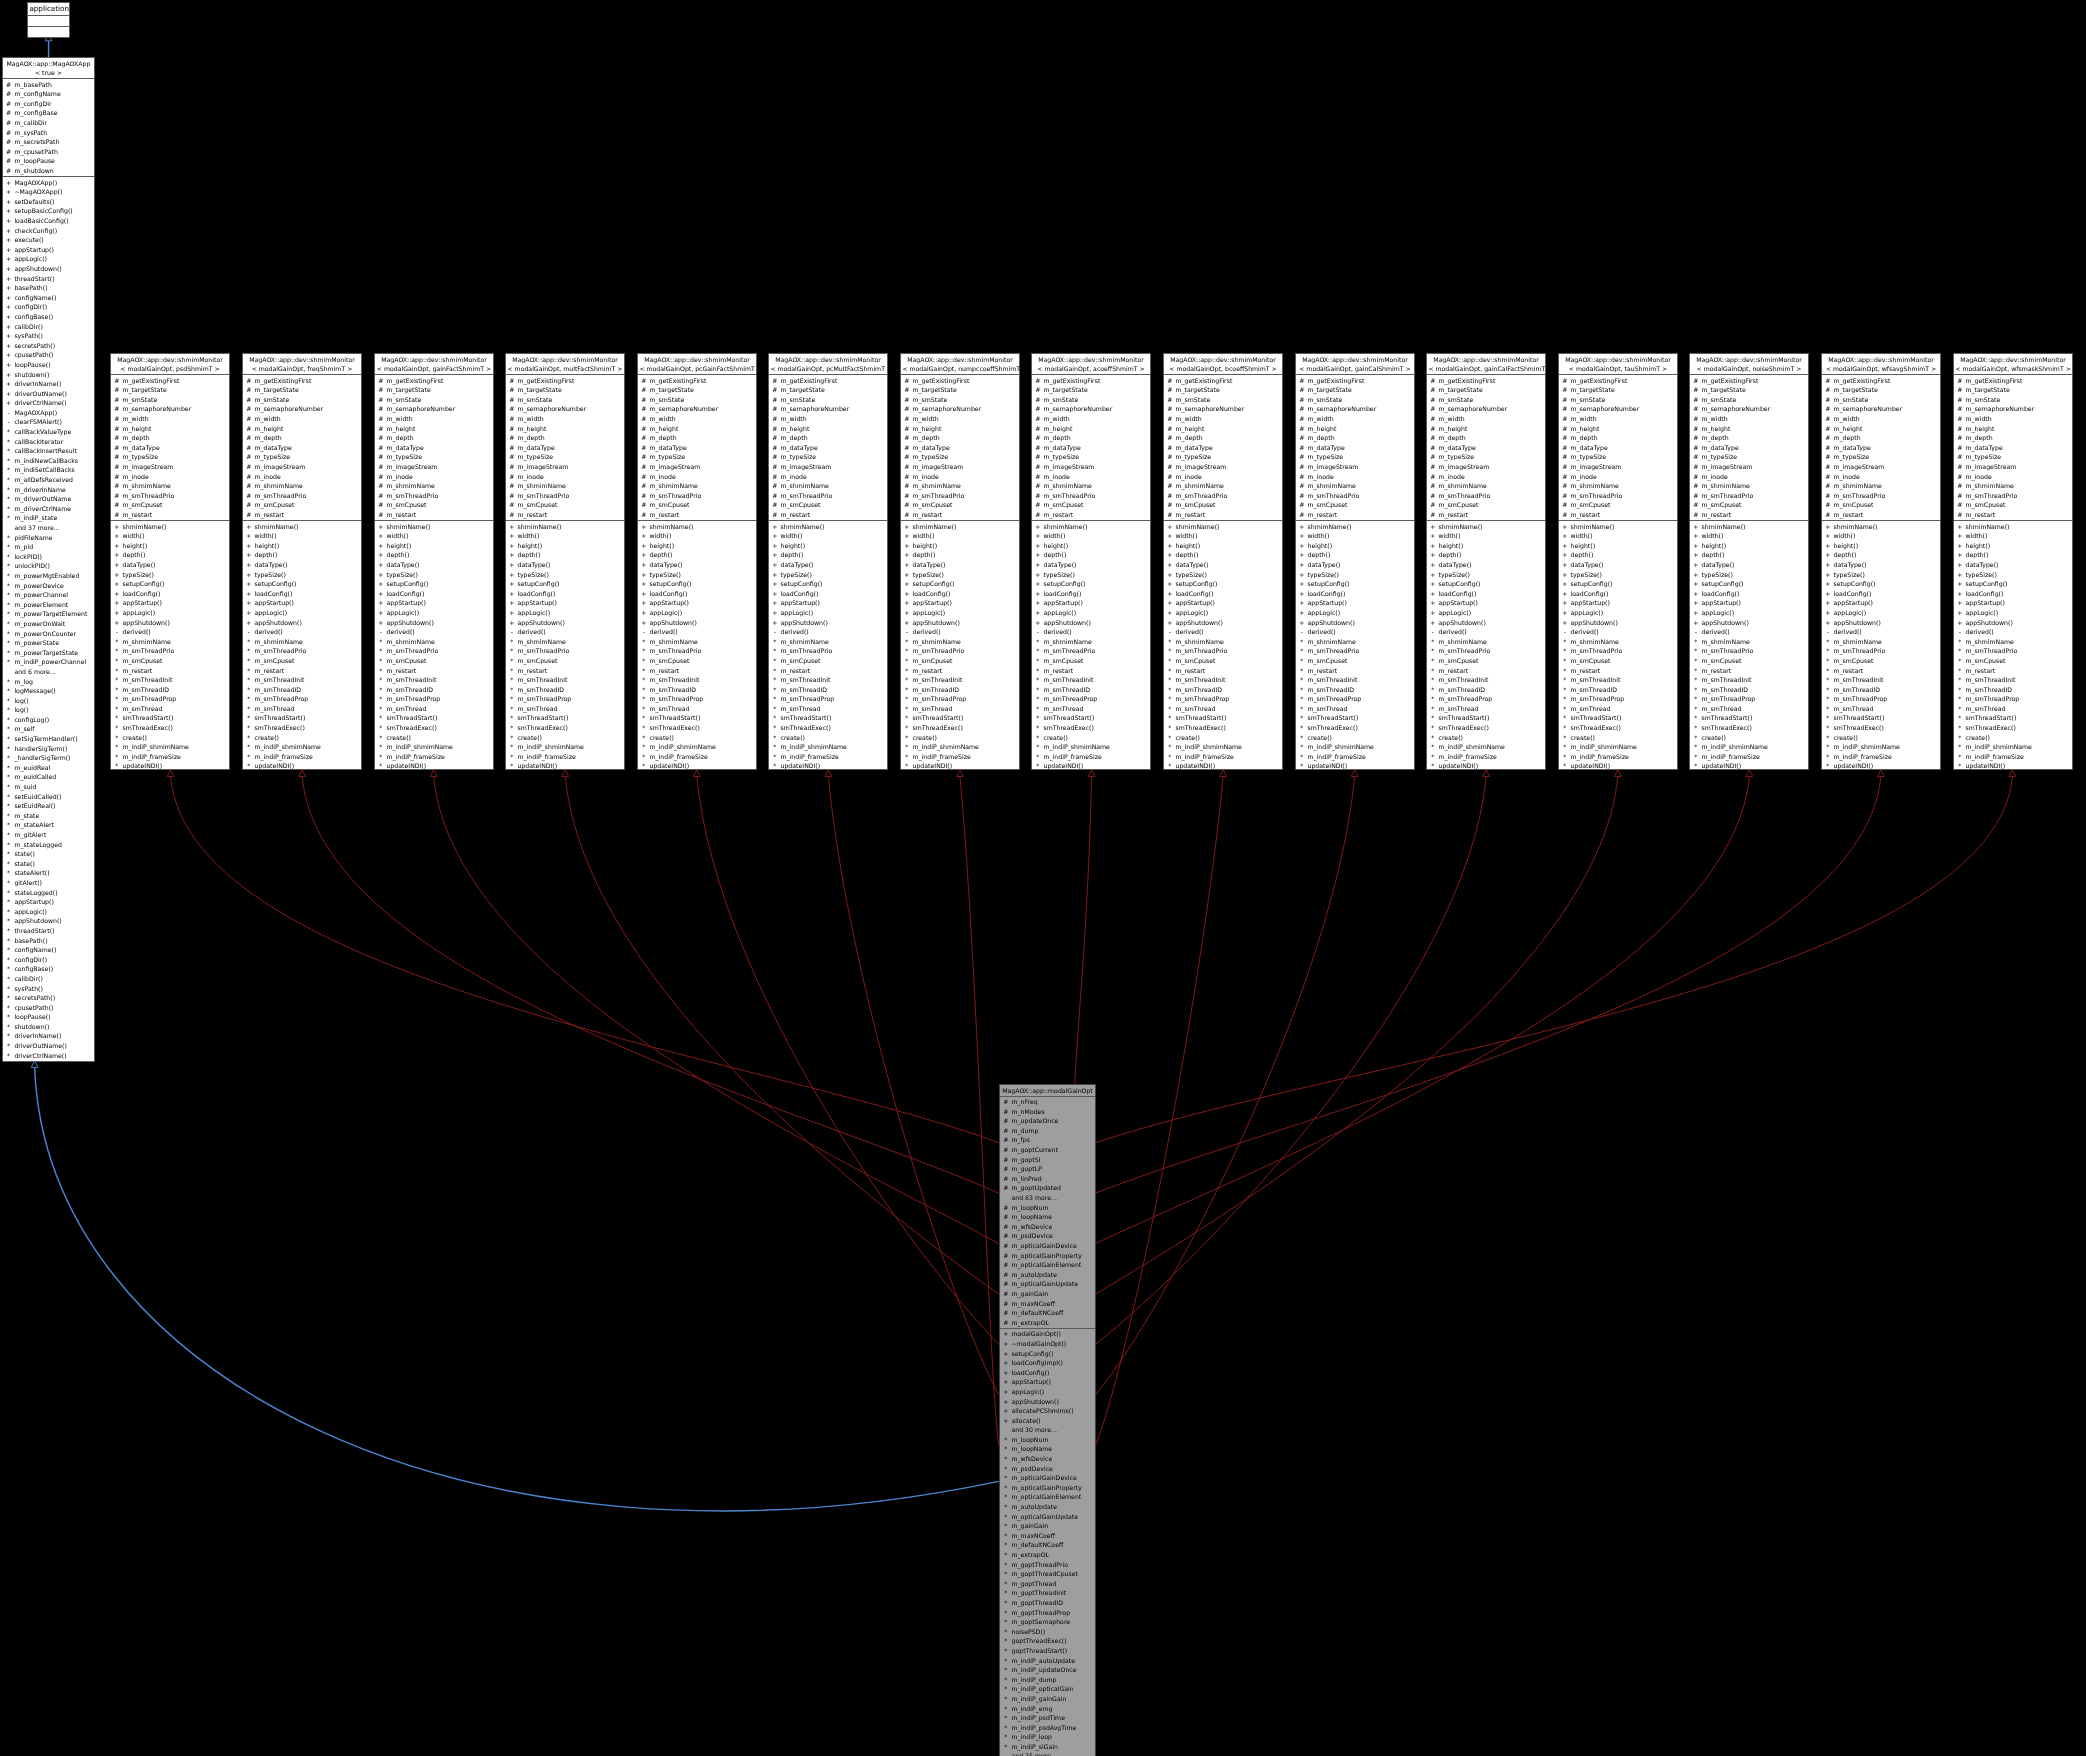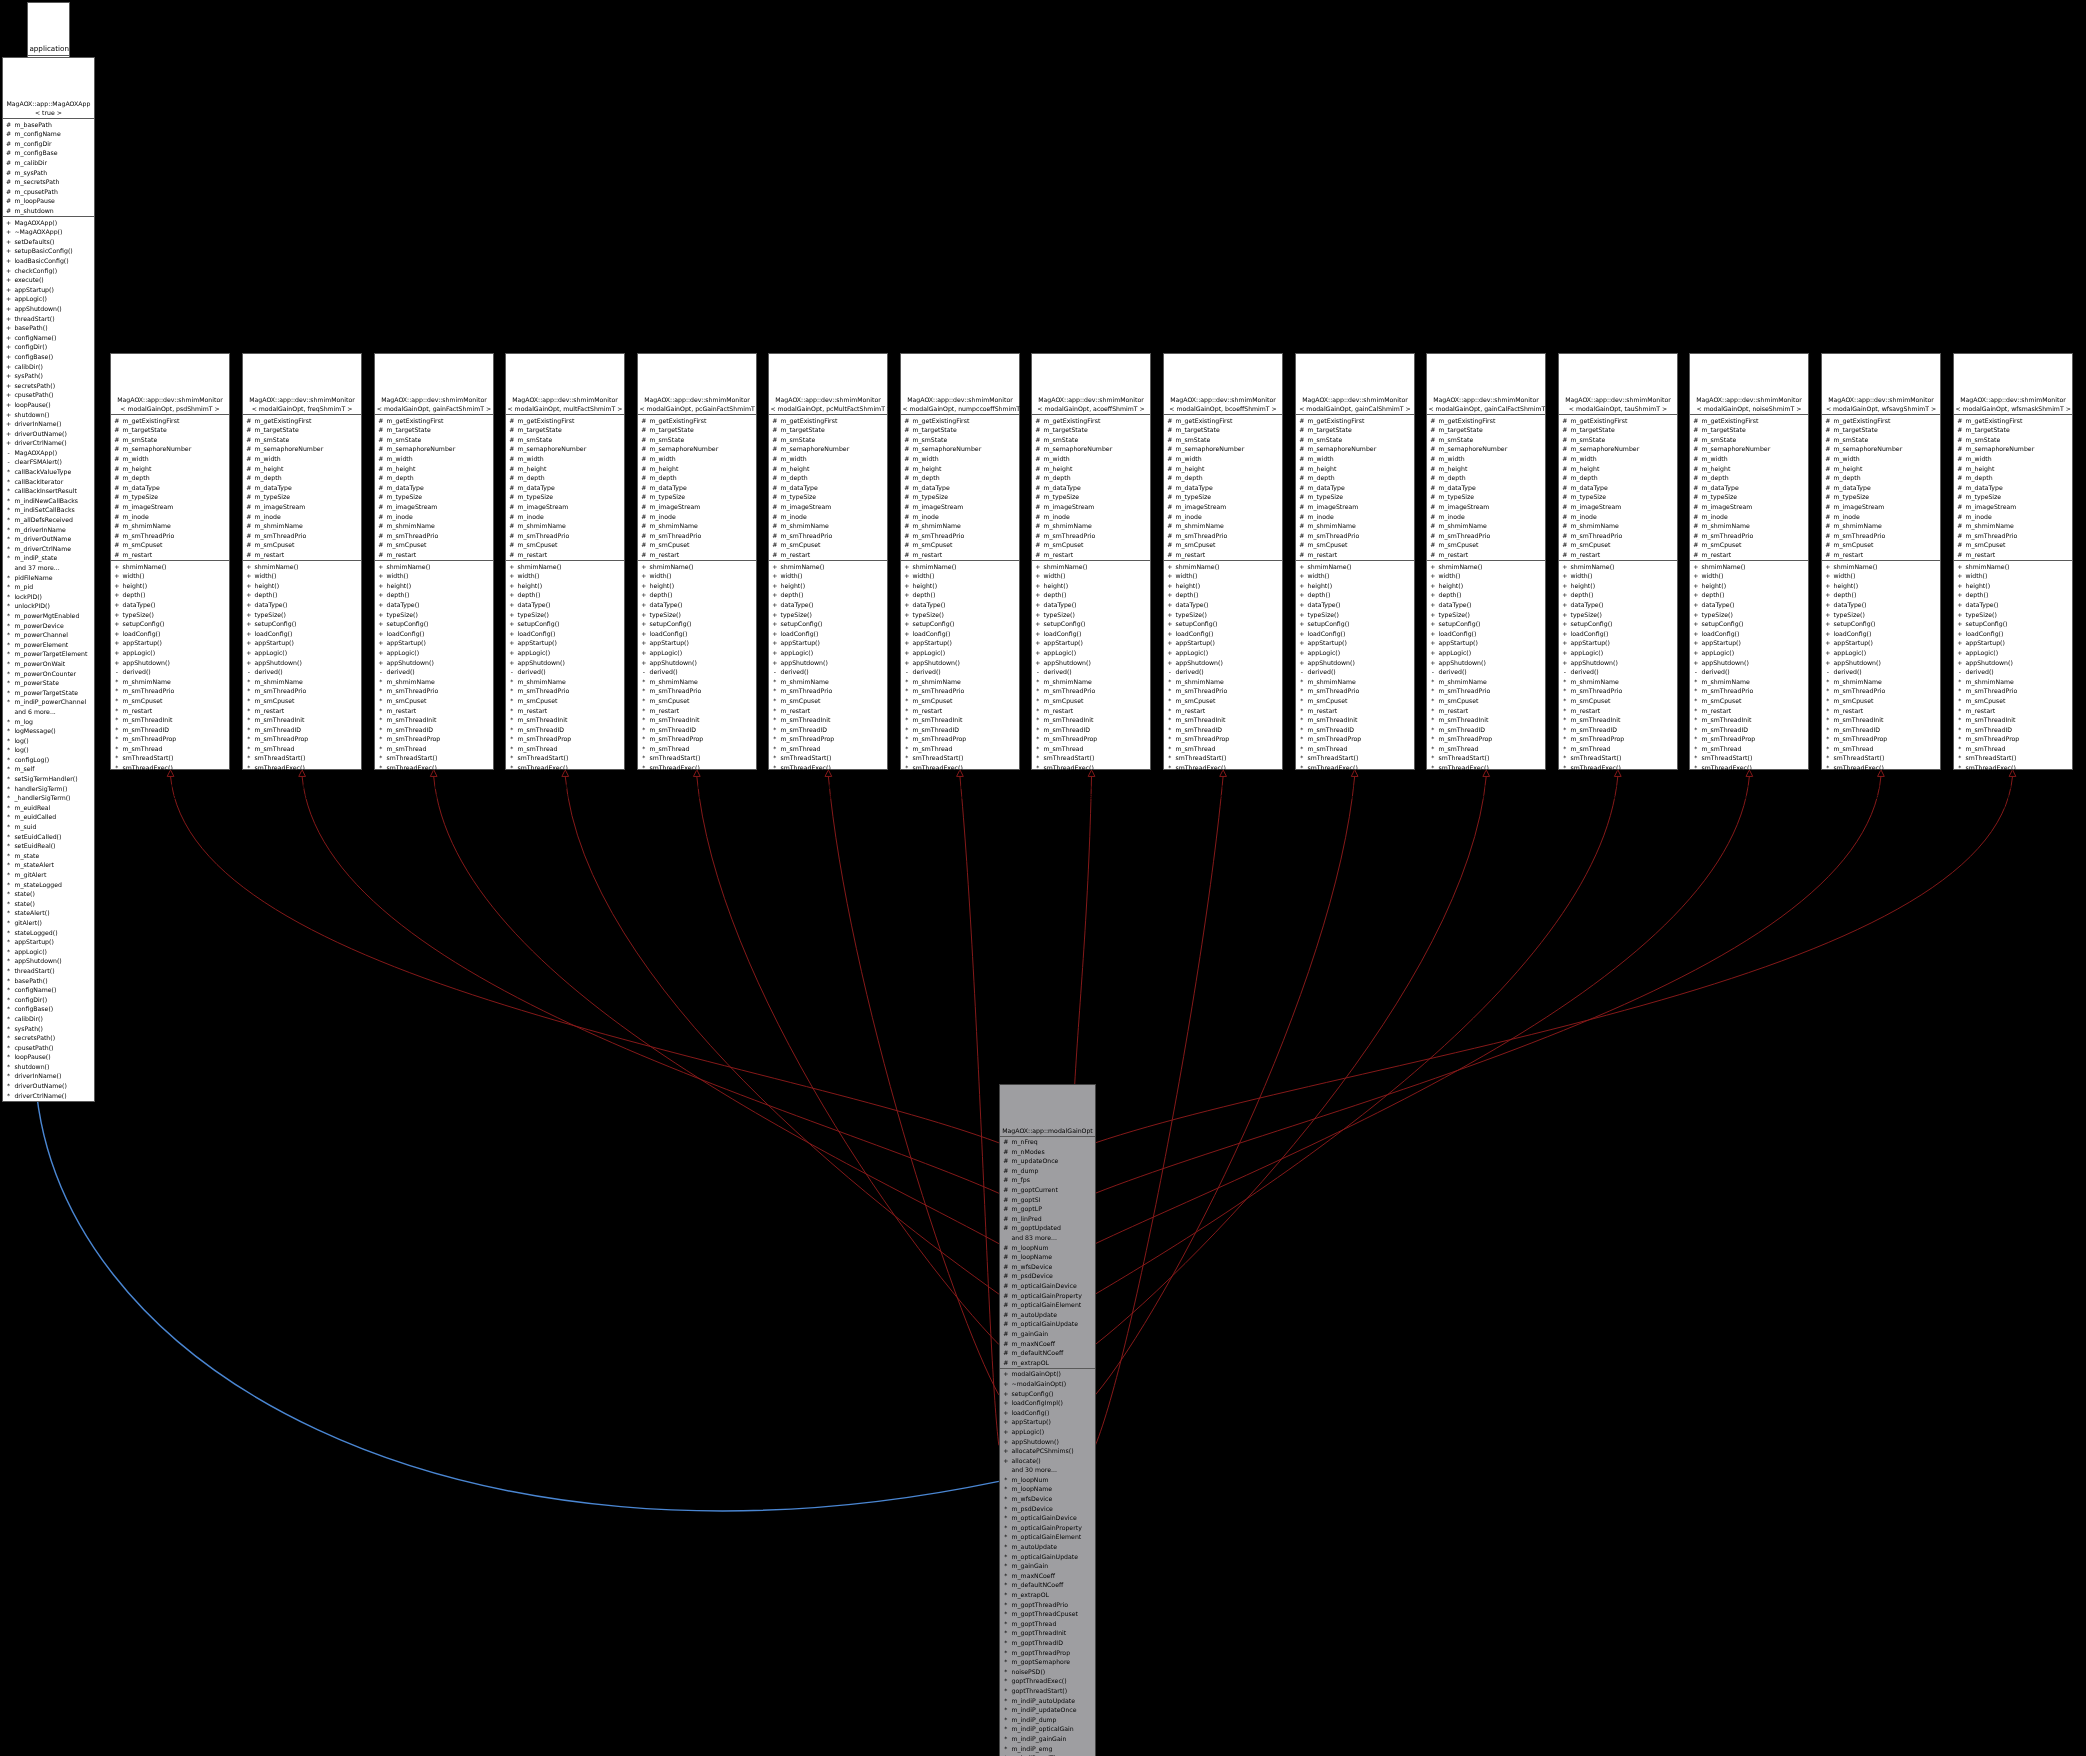--- a/index.html
+++ b/index.html
@@ -1,21 +1,21 @@
 <!DOCTYPE html>
 <html style="font-size:7.7px"><head>
 <meta charset="utf-8">
 <style>
   html,body{margin:0;padding:0;background:#000;}
   #canvas{position:relative;width:2087px;height:1756px;background:#000;overflow:hidden;
           font-family:"DejaVu Sans",sans-serif;color:#000;}
   #edge-layer{position:absolute;left:0;top:0;}
   .node{position:absolute;background:#fff;border:1px solid #5a5a5a;box-sizing:border-box;}
   .node.hl{background:#9e9ea1;border-color:#454545;}
-  .title{text-align:center;font-size:6.2px;line-height:9.6px;padding:0.5px 1.4px;white-space:nowrap;margin-top:40px;}
+  .title{text-align:center;font-size:6.2px;line-height:9.6px;padding:0.5px 1.4px;white-space:nowrap;}
   .sec{border-top:0.5px solid #5a5a5a;padding:0.5px 0;overflow:hidden;}
   .sec.empty{height:8.6px;}
   .m{display:flex;font-size:6.2px;line-height:9.6px;white-space:nowrap;}
   .m .s{flex:0 0 11.5px;text-align:center;}
   .m .t{padding-right:1.9px;}
   .shmim-box{height:417px;}
 </style>
 </head>
 <body>
 

